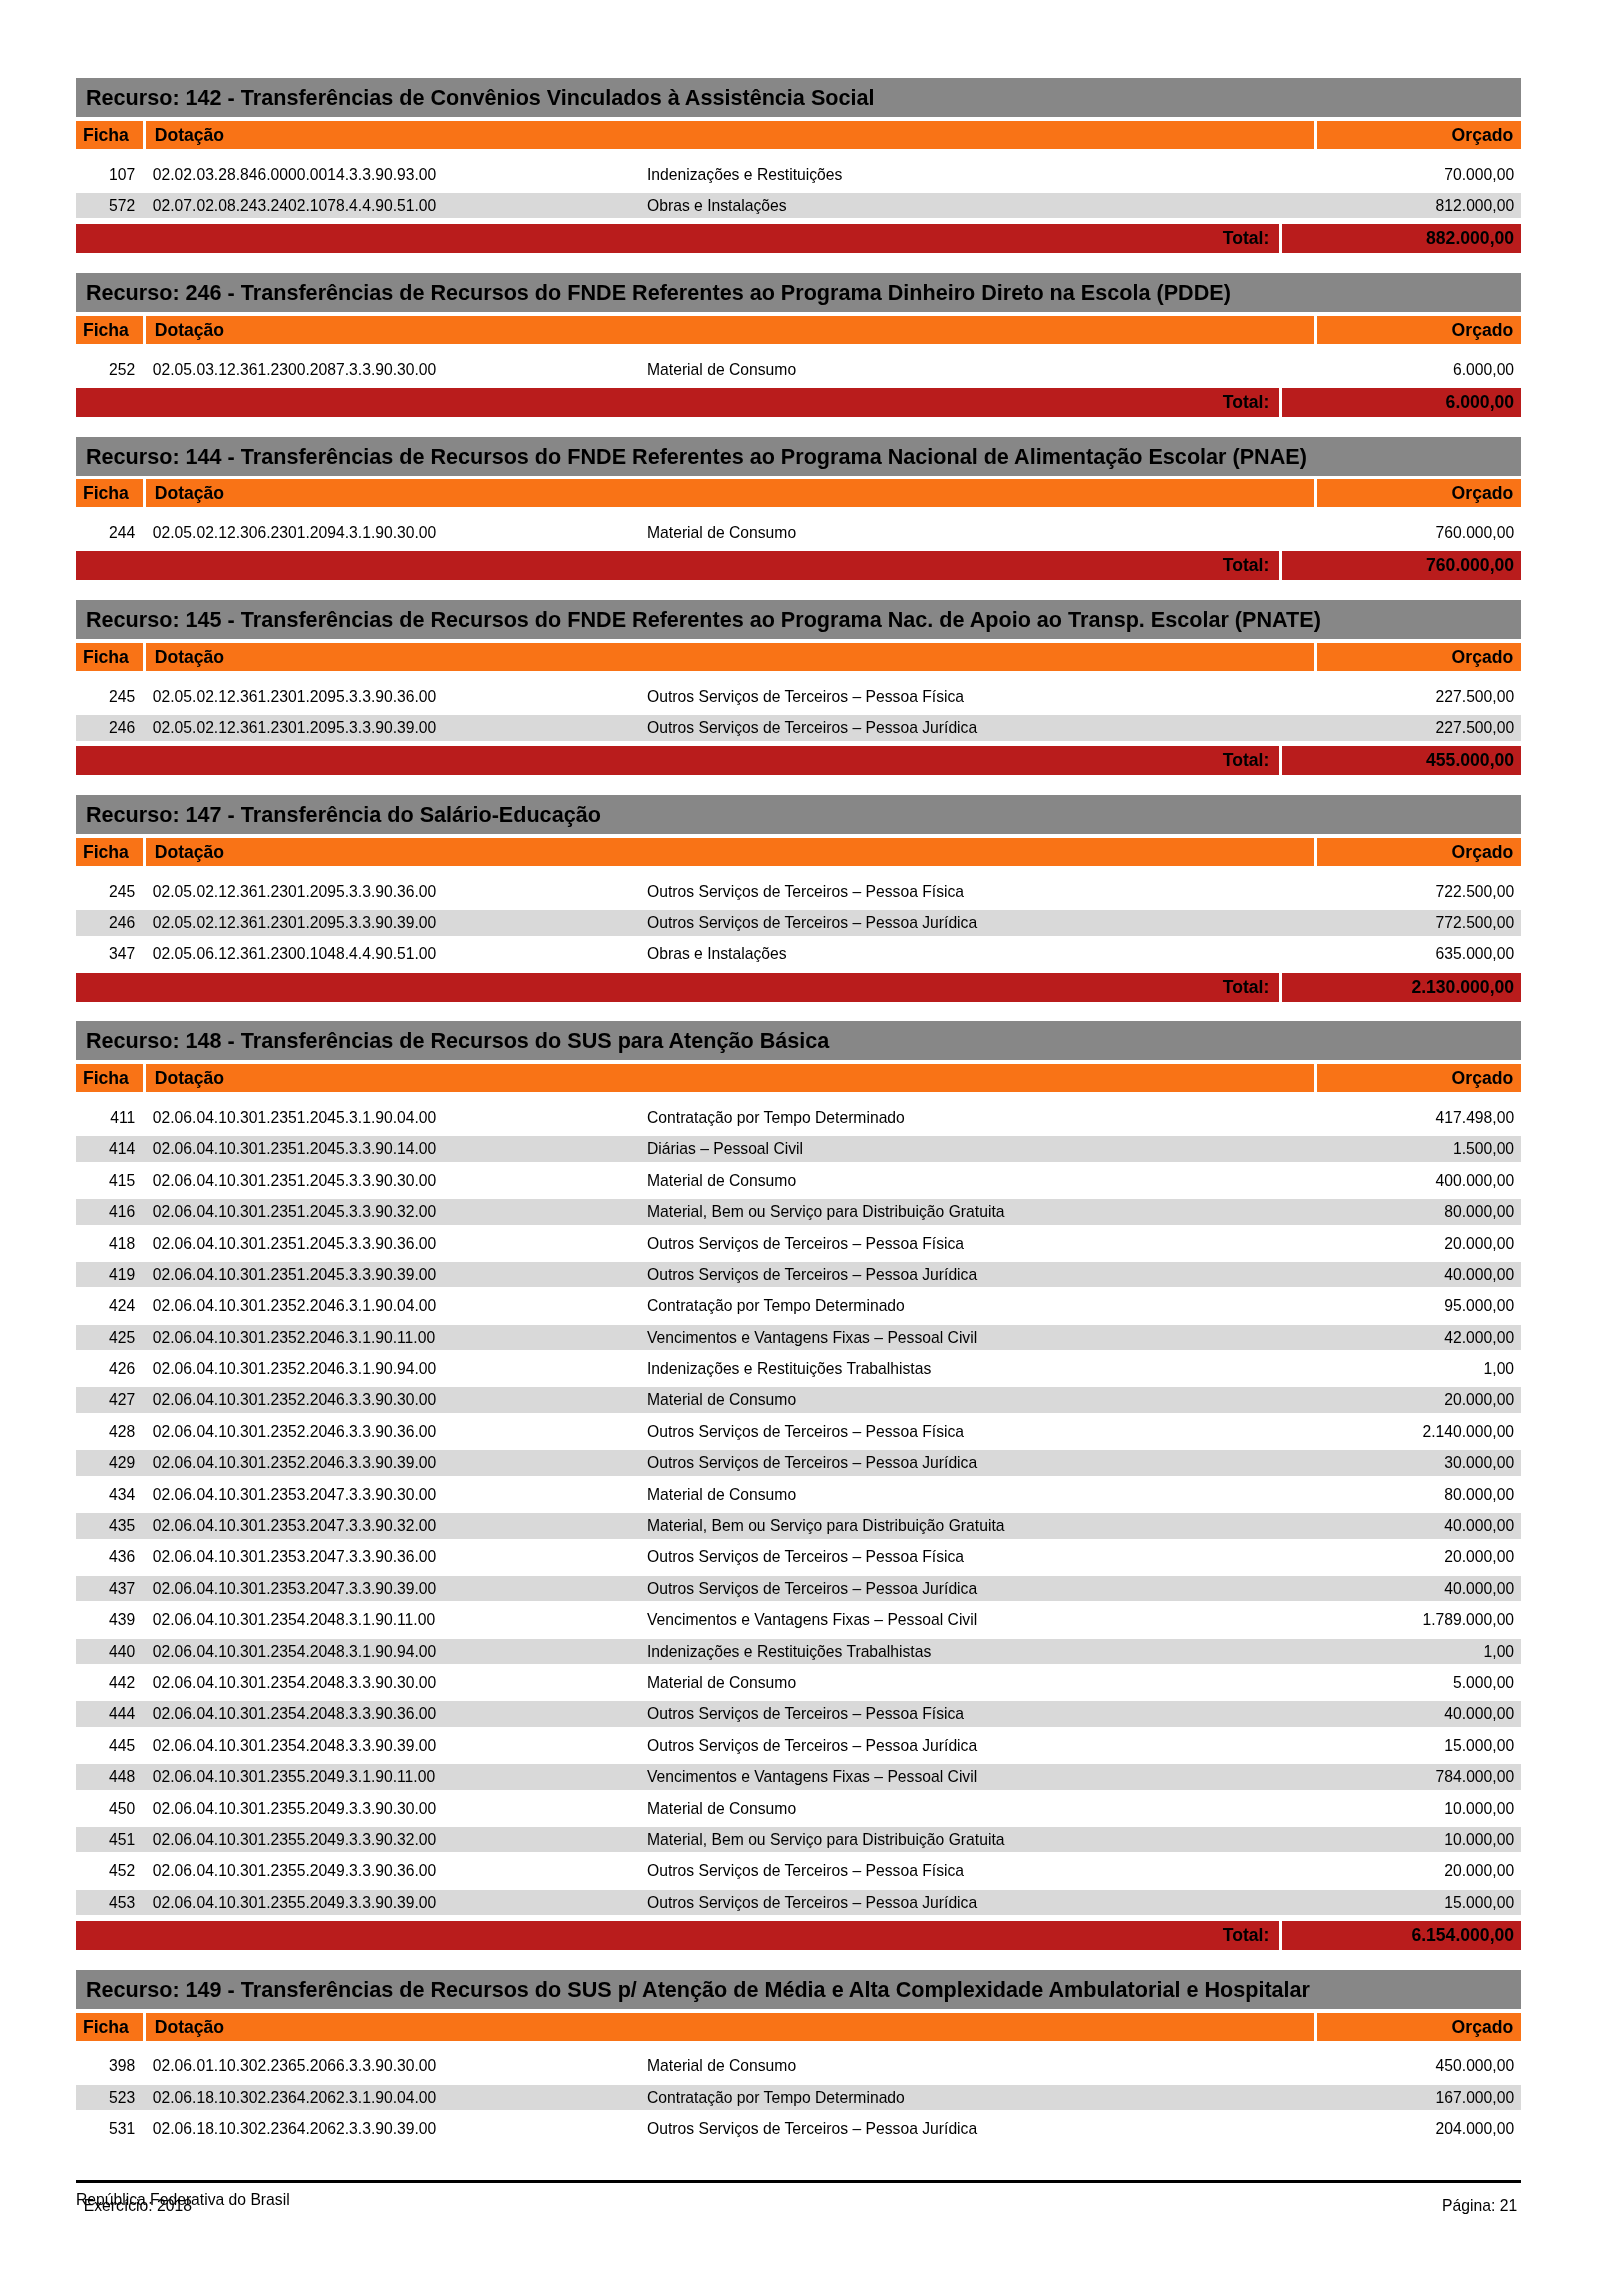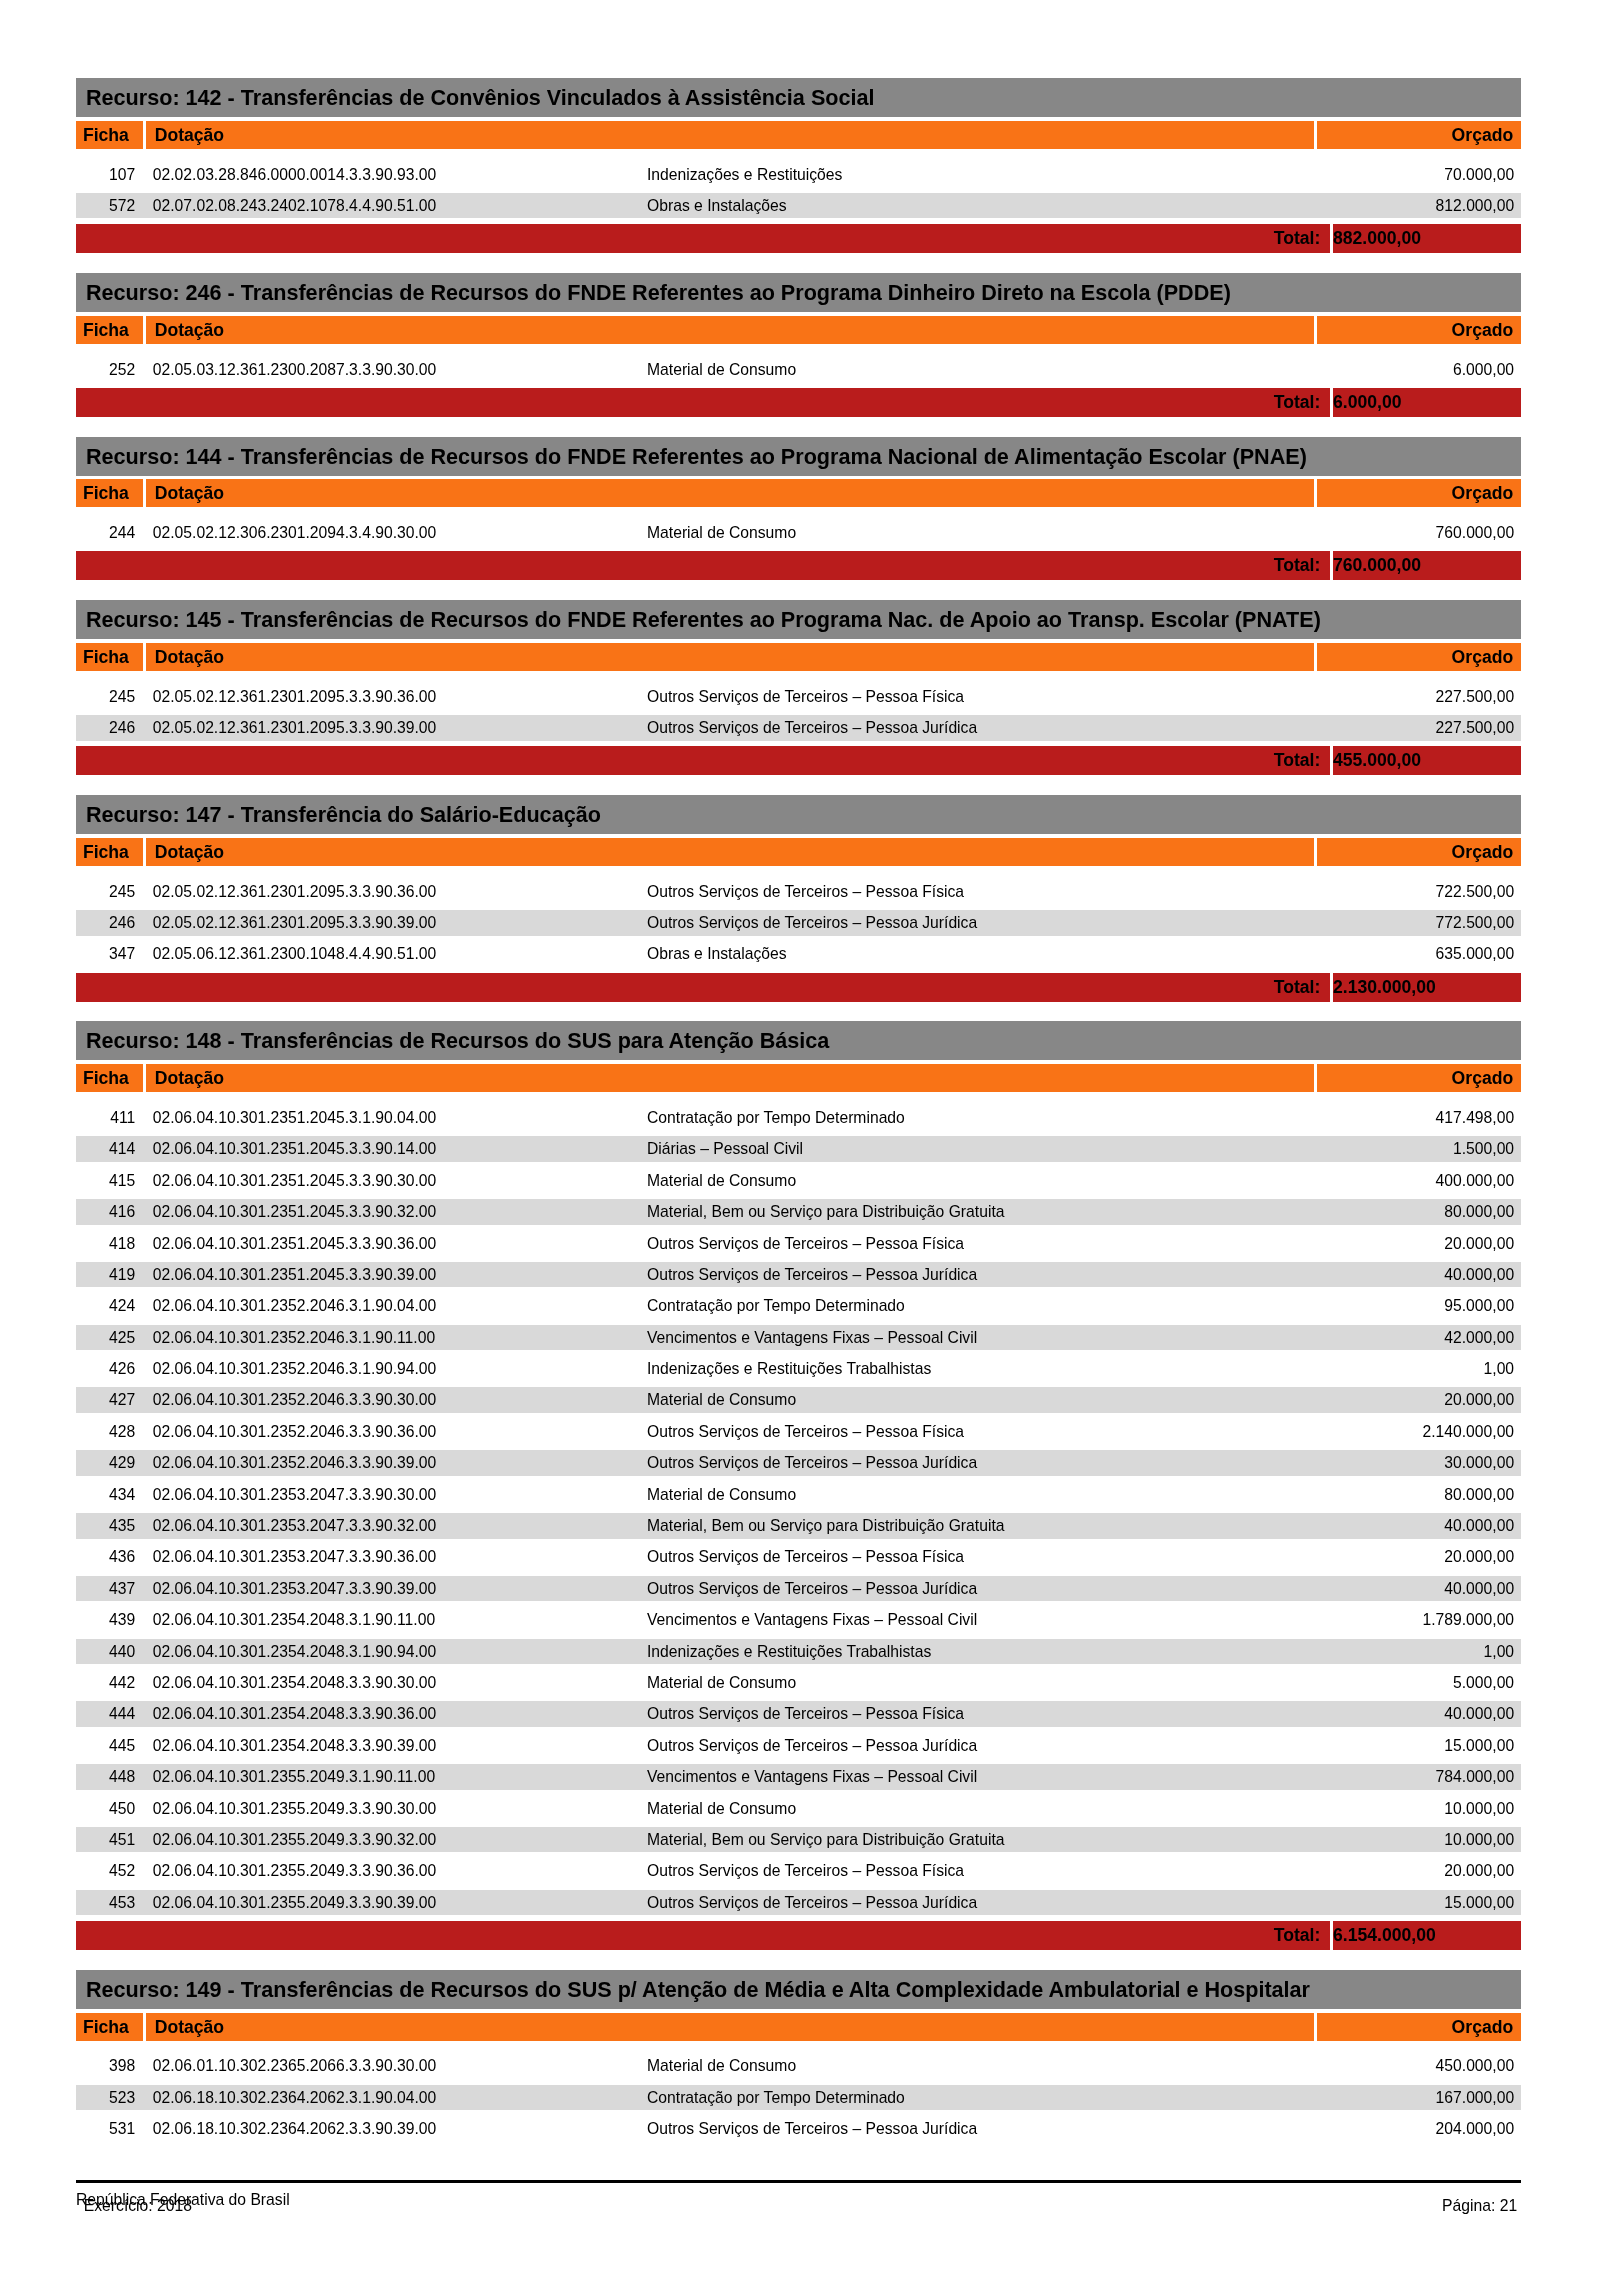--- a/index.html
+++ b/index.html
@@ -36,21 +36,21 @@
   .cell-ficha   { width:67px; text-align:right; padding-right:7.8px; }
   .cell-dotacao { width:504px; padding-left:9.8px; overflow:hidden; }
   .cell-desc    { flex:1; overflow:hidden; }
   .cell-orcado  { width:204px; text-align:right; padding-right:6.9px; }
 
   .total-row {
     height:29px; background:#b91c1c; display:flex;
     font-weight:bold; font-size:17.6px; line-height:29px; margin-top:1px;
   }
   .total-left  { flex:1; text-align:right; padding-right:9.8px; }
-  .total-value { width:188px; text-align:left; padding-right:6.9px; }
+  .total-value { width:239px; text-align:right; padding-right:6.9px; }
 
   .footer-line {
     position:absolute; left:76px; top:2180px;
     width:1445px; height:2.9px; background:#000;
   }
   .footer-text {
     position:absolute; left:76px; top:2196px; width:1445px;
     font-size:15.7px; line-height:19.6px;
   }
   .footer-text .f-left   { position:absolute; left:7.8px; top:0; }
@@ -122,21 +122,21 @@
     <div class="col-header">
       <div class="col-ficha">Ficha</div>
       <div class="vsep"></div>
       <div class="col-dotacao">Dotação</div>
       <div class="vsep"></div>
       <div class="col-orcado">Orçado</div>
     </div>
     <div class="rows">
   <div class="row">
     <div class="cell-ficha">244</div>
-    <div class="cell-dotacao">02.05.02.12.306.2301.2094.3.4.90.30.00</div>
+    <div class="cell-dotacao">02.05.02.12.306.2301.2094.3.1.90.30.00</div>
     <div class="cell-desc">Material de Consumo</div>
     <div class="cell-orcado">760.000,00</div>
   </div>
 </div>
     <div class="total-row">
       <div class="total-left">Total:</div>
       <div class="vsep"></div>
       <div class="total-value">760.000,00</div>
     </div>
   </div>

